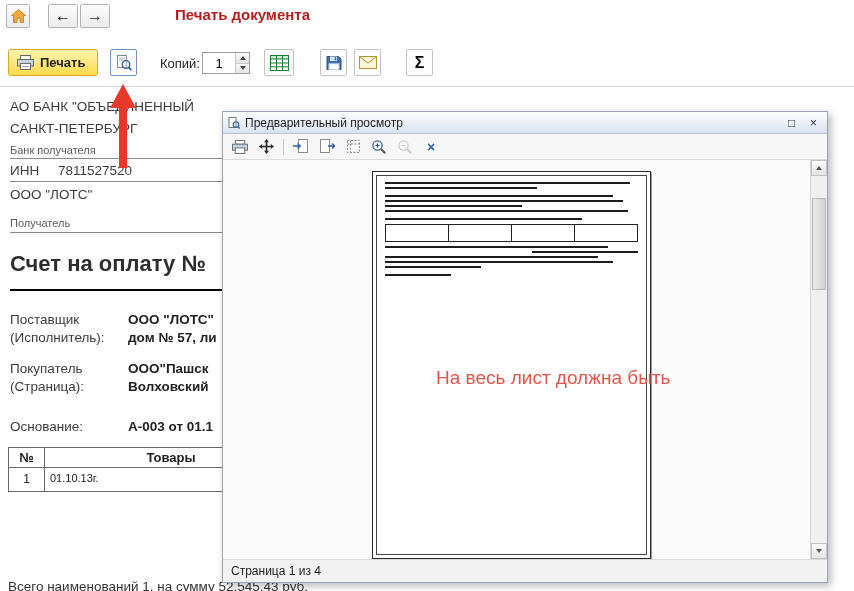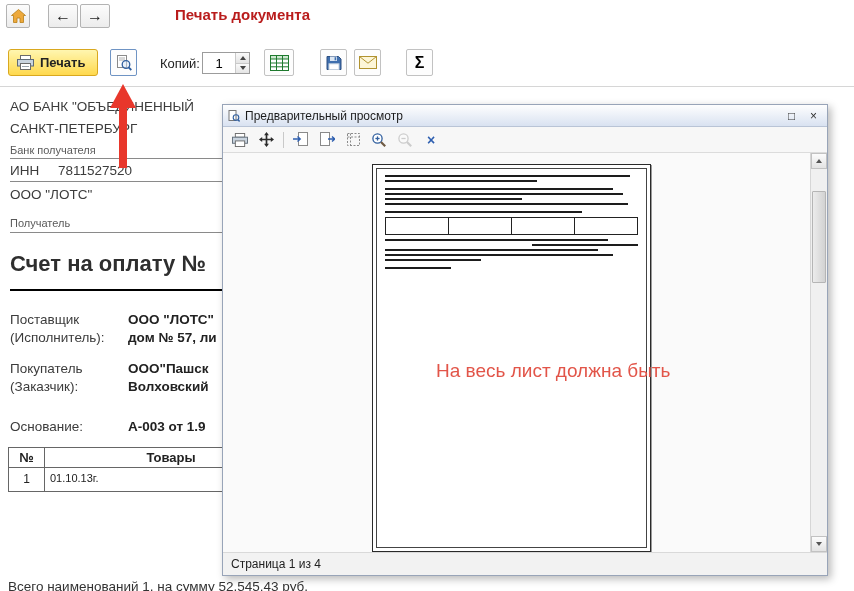--- a/index.html
+++ b/index.html
@@ -71,21 +71,21 @@
   .dt-goods-cell { flex:1; padding:3px 5px 5px; line-height:1.35; white-space:nowrap; }
   .doc-footer { position:absolute; left:8px; top:579px; font-size:13.5px; color:#333; white-space:nowrap; }
 
   
   .arrow-head { position:absolute; left:110px; top:84px; width:0; height:0;
     border-left:13px solid transparent; border-right:13px solid transparent;
     border-bottom:24px solid #e8372b; z-index:6; }
   .arrow-stem { position:absolute; left:119px; top:106px; width:8px; height:62px; background:#e8372b; z-index:6; }
 
   
-  .modal { position:absolute; left:222px; top:104px; width:606px; height:472px; z-index:10;
+  .modal { position:absolute; left:222px; top:111px; width:606px; height:472px; z-index:10;
     background:#f2f2f2; border:1px solid #98a4b8; box-shadow:3px 3px 8px rgba(0,0,0,.28);
     display:flex; flex-direction:column; }
   .modal-titlebar { flex:0 0 22px; display:flex; align-items:center; gap:5px; padding:0 5px;
     background:linear-gradient(#fefefe,#d9e2f1); border-bottom:1px solid #b9c4d6; }
   .modal-title { flex:1; font-size:12px; color:#1c1c1c; white-space:nowrap; }
   .modal-btn { width:17px; height:16px; display:flex; align-items:center; justify-content:center;
     font-size:12px; background:transparent; border:none; cursor:pointer; color:#333; font-family:inherit; }
   .modal-toolbar { flex:0 0 26px; display:flex; align-items:center; gap:4px; padding:0 6px;
     background:#f7f7f7; border-bottom:1px solid #dcdcdc; }
   .mt-btn { width:22px; height:20px; display:flex; align-items:center; justify-content:center;
@@ -211,25 +211,25 @@
     <div class="t recip">ООО "ЛОТС"</div>
     <div class="cap recipcap">Получатель</div>
     <div class="hline l3"></div>
     <div class="big-title">Счет на оплату №</div>
     <div class="thick-line"></div>
     <div class="t supl1">Поставщик</div>
     <div class="t supl2">(Исполнитель):</div>
     <div class="t val supv1">ООО "ЛОТС"</div>
     <div class="t val supv2">дом № 57, ли</div>
     <div class="t buyl1">Покупатель</div>
-    <div class="t buyl2">(Заказчик):</div>
+    <div class="t buyl2">(Страница):</div>
     <div class="t val buyv1">ООО"Пашск</div>
     <div class="t val buyv2">Волховский</div>
     <div class="t basl">Основание:</div>
-    <div class="t val basv">А-003 от 1.9</div>
+    <div class="t val basv">А-003 от 01.1</div>
 
     <div class="doc-table">
       <div class="dt-head">
         <div class="dt-num">№</div>
         <div class="dt-goods">Товары</div>
       </div>
       <div class="dt-row">
         <div class="dt-num">1</div>
         <div class="dt-goods-cell">
           <div>01.10.13г.</div>

